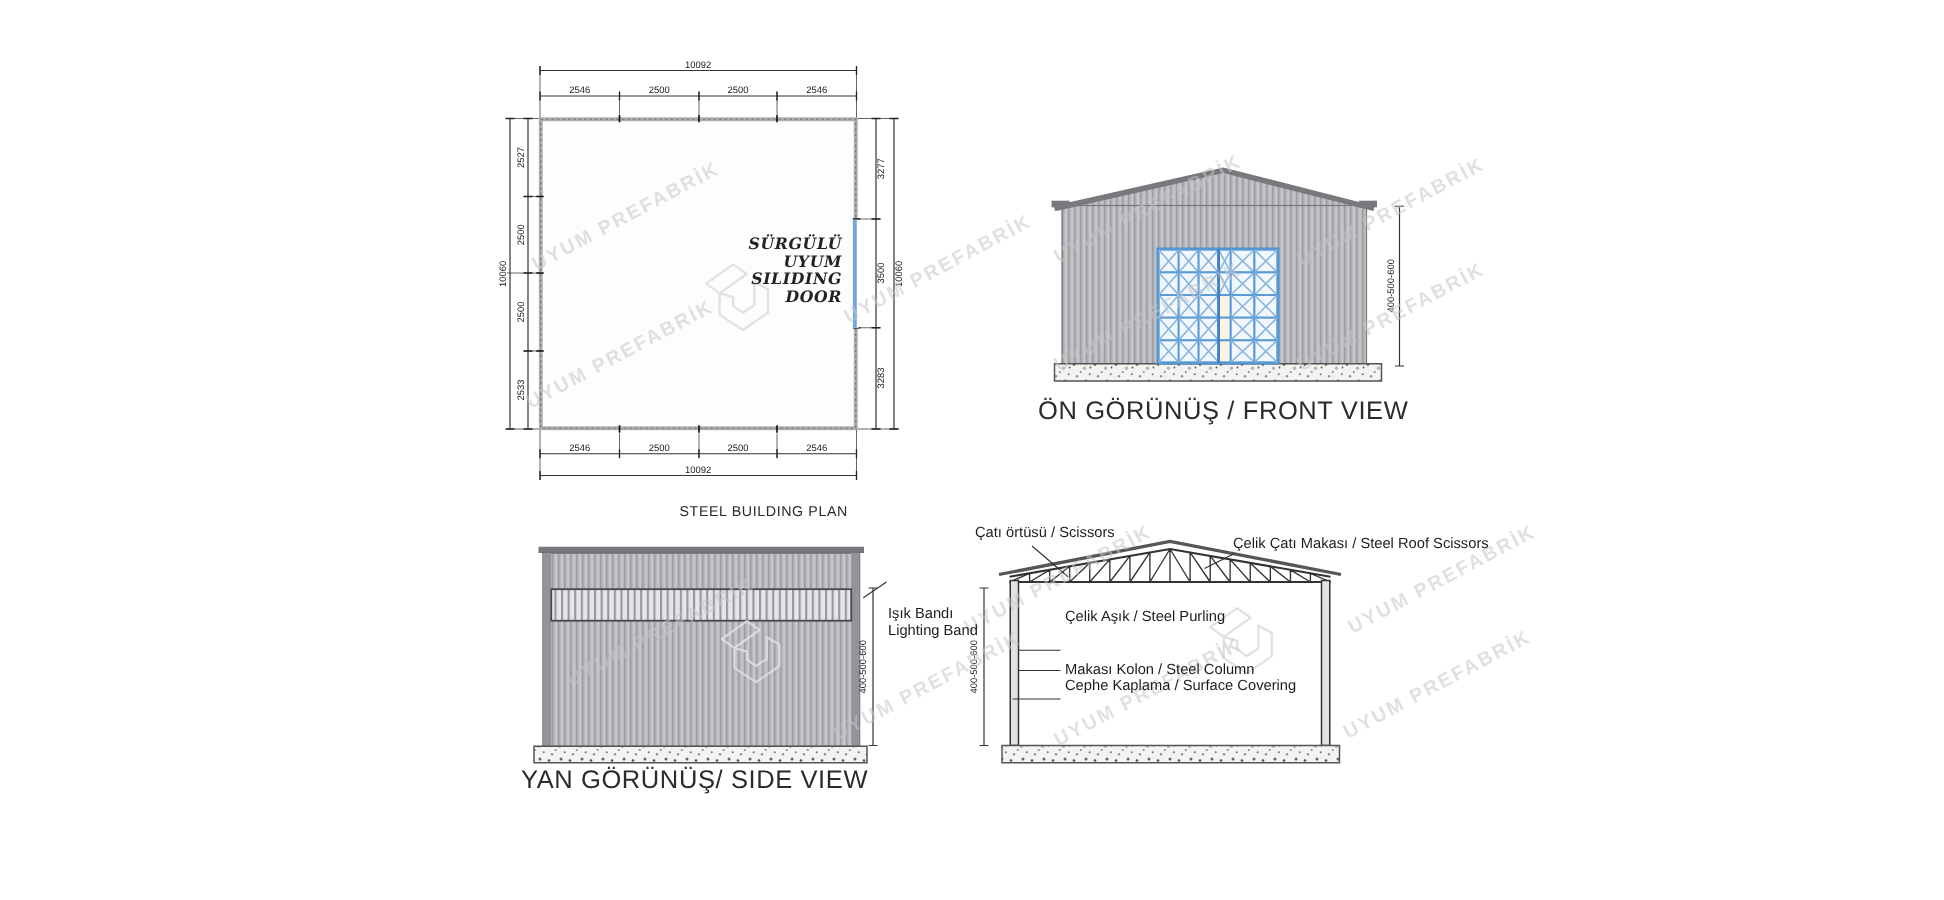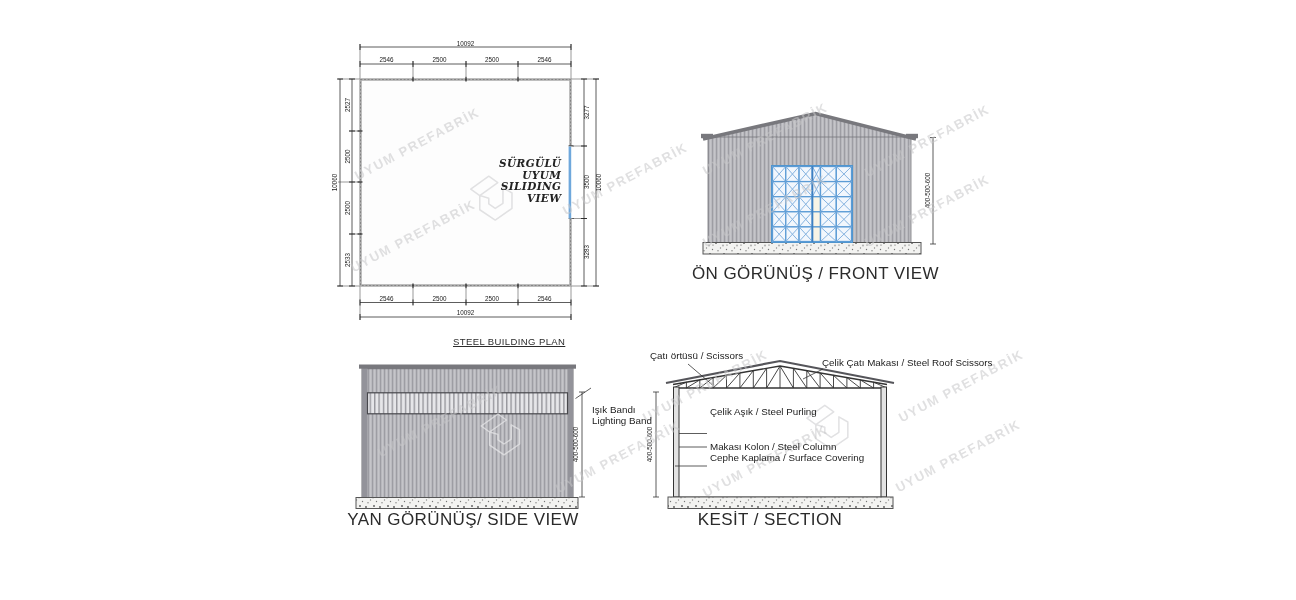--- a/index.html
+++ b/index.html
@@ -1,21 +1,21 @@
 <!DOCTYPE html>
 <html><head>
 <meta charset="utf-8">
 <style>
   html,body{margin:0;padding:0;background:#ffffff;}
   #stage{position:relative;width:1296px;height:600px;background:#ffffff;overflow:hidden;
          font-family:"Liberation Sans",sans-serif;}
   svg.view{position:absolute;z-index:2;overflow:visible;}
   .svgtext{font-family:"Liberation Sans",sans-serif;font-size:6.3px;fill:#1a1a1a;}
   .view-title{position:absolute;z-index:5;font-size:17px;color:#2b2b2b;text-align:center;letter-spacing:.4px;white-space:nowrap;}
-  .plan-subtitle{position:absolute;z-index:5;font-size:9.5px;color:#2b2b2b;text-align:center;letter-spacing:.4px;white-space:nowrap;text-decoration:underline;}
+  .plan-subtitle{position:absolute;z-index:5;font-size:9.5px;color:#2b2b2b;text-align:center;letter-spacing:.4px;white-space:nowrap;}
   .annot{position:absolute;z-index:5;font-size:9.8px;color:#1c1c1c;white-space:nowrap;line-height:11px;}
   .door-text{position:absolute;z-index:5;font-family:"DejaVu Serif",serif;font-weight:bold;font-style:italic;
              font-size:10.5px;line-height:11.5px;color:#222;letter-spacing:.4px;}
   .wm-text{position:absolute;z-index:3;font-weight:bold;font-size:13px;letter-spacing:1.6px;color:#c7c7c9;
            opacity:.55;transform:rotate(-28deg);transform-origin:left top;white-space:nowrap;pointer-events:none;}
   .wm-logo{position:absolute;z-index:3;opacity:.75;pointer-events:none;}
 </style>
 </head>
 <body>
 
@@ -202,33 +202,32 @@
              M679,433.5 H707 M679,447 H707 M675,466 H707" stroke="#333" stroke-width="0.8" fill="none"></path>
     <text class="svgtext" x="651.5" y="444.5" text-anchor="middle" transform="rotate(-90 651.5 444.5)">400-500-600</text>
   </svg>
 
   <div class="plan-subtitle" style="left:453px;top:336px;width:100px;">STEEL BUILDING PLAN</div>
 
   <div class="door-text" style="left:499px;top:158px;text-align:right;">
     <div>SÜRGÜLÜ</div>
     <div>UYUM</div>
     <div>SILIDING</div>
-    <div>VIEW</div>
+    <div>DOOR</div>
   </div>
 
   <div class="view-title" style="left:692px;top:264px;width:240px;">ÖN GÖRÜNÜŞ / FRONT VIEW</div>
 
   <div class="view-title" style="left:340px;top:510px;width:246px;">YAN GÖRÜNÜŞ/ SIDE VIEW</div>
 
   <div class="annot" style="left:592px;top:367px;margin-top:37px;">
     <div>Işık Bandı</div>
     <div>Lighting Band</div>
   </div>
 
-  <div class="view-title" style="left:650px;top:510px;width:240px;">KESİT / SECTION</div>
   <div class="annot" style="left:650px;top:350px;">Çatı örtüsü / Scissors</div>
   <div class="annot" style="left:822px;top:357px;">Çelik Çatı Makası / Steel Roof Scissors</div>
   <div class="annot" style="left:710px;top:406px;">Çelik Aşık / Steel Purling</div>
   <div class="annot" style="left:710px;top:441px;">Makası Kolon / Steel Column</div>
   <div class="annot" style="left:710px;top:452px;">Cephe Kaplama / Surface Covering</div>
 
   <svg class="wm-logo" style="left:463px;top:166px;" width="58" height="72" viewBox="0 0 90 100">
     <use href="#wm-logo-symbol" stroke="#d8d8da"></use>
   </svg>
   <svg class="wm-logo" style="left:470px;top:408px;" width="62" height="60" viewBox="0 0 90 100">

